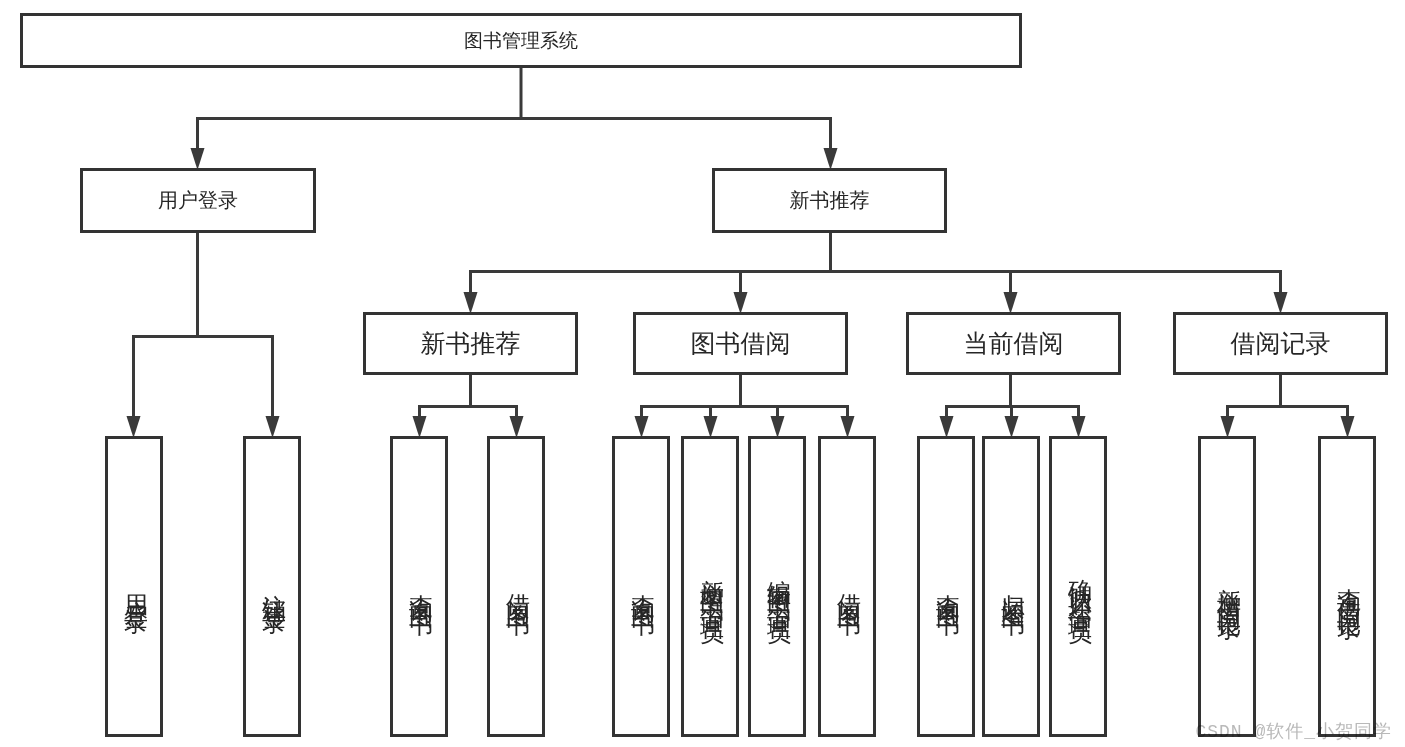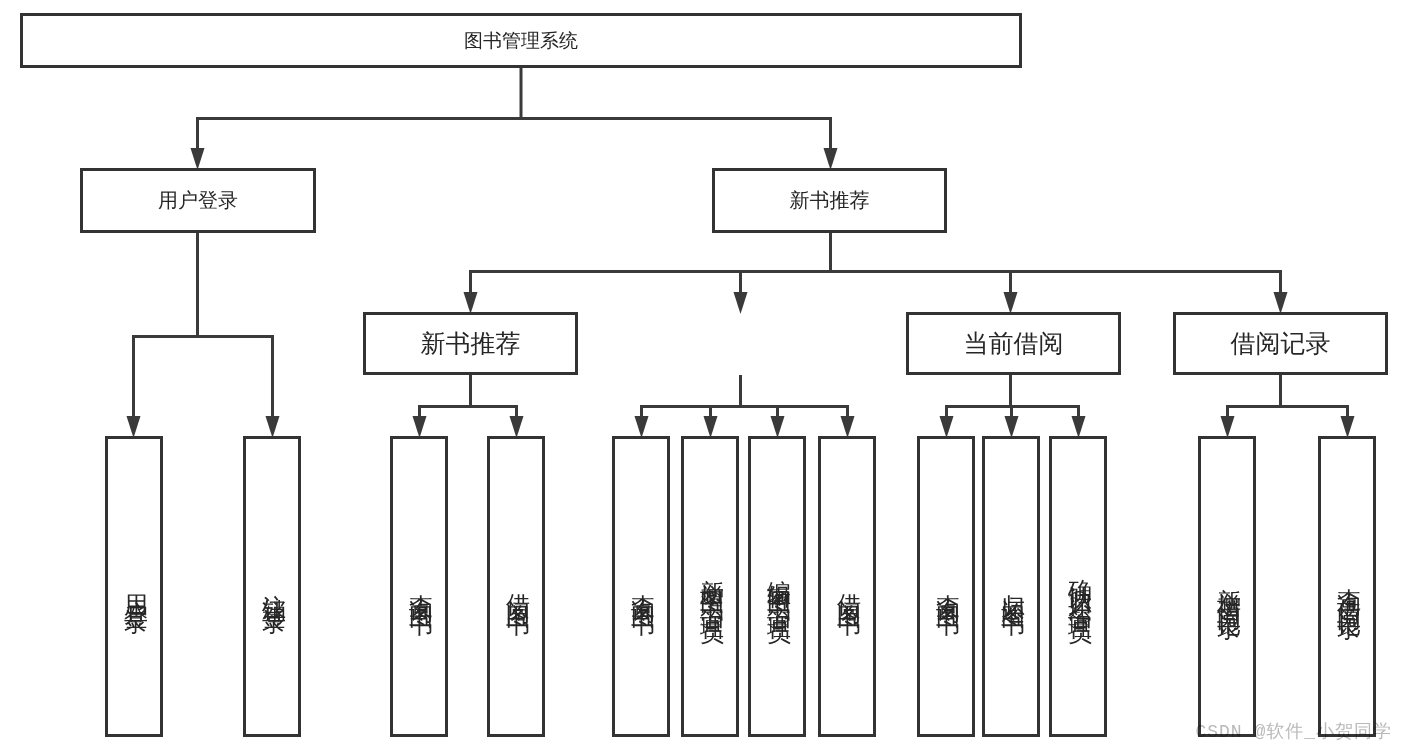--- a/index.html
+++ b/index.html
@@ -101,20 +101,23 @@
   <div class="node node-l2" style="left:80px;top:168px;">
     <span>用户登录</span>
   </div>
   <div class="node node-l2" style="left:712px;top:168px;width:235px;">
     <span>新书推荐</span>
   </div>
 
   <div class="node node-l3" style="left:363px;top:312px;">
     <span>新书推荐</span>
   </div>
+  <div class="node node-l3" style="left:633px;top:312px;">
+    <span>图书借阅</span>
+  </div>
   <div class="node node-l3" style="left:906px;top:312px;">
     <span>当前借阅</span>
   </div>
   <div class="node node-l3" style="left:1173px;top:312px;text-align:center;">
     <span>借阅记录</span>
   </div>
 
   <div class="leaf" style="left:105px;">
     <span>用户登录</span>
   </div>

